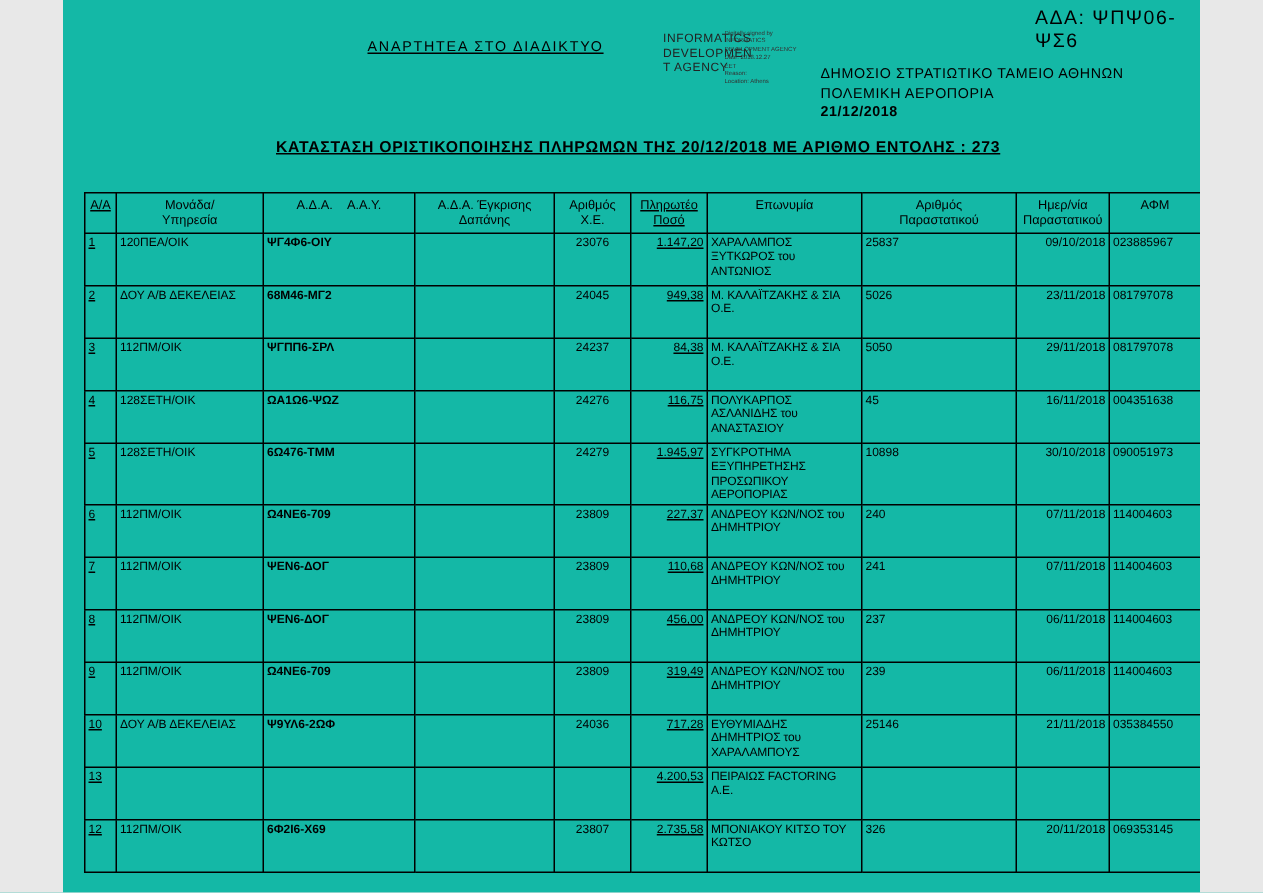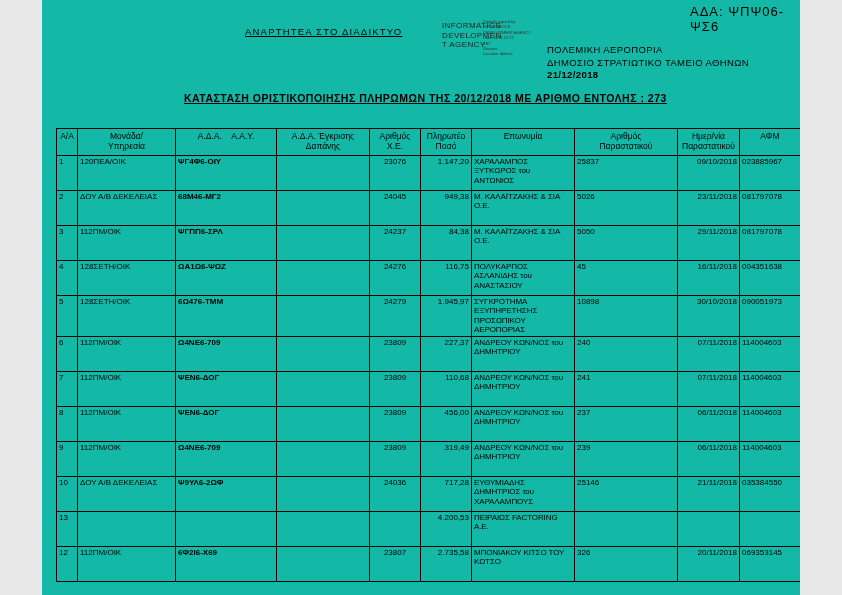--- a/index.html
+++ b/index.html
@@ -35,26 +35,26 @@
     border-collapse:collapse; table-layout:fixed;
   }
   table.payments th, table.payments td {
     border:1px solid #000; vertical-align:top; padding:1px 2px;
     font-size:8px; line-height:1.18; overflow:hidden; word-wrap:break-word;
   }
   table.payments thead th {
     height:27px; font-weight:normal; font-size:8.5px; text-align:center; padding-top:2px;
   }
   table.payments tbody td { height:35px; }
-  .col-aa       { width:21px; }
+  .col-aa       { width:21px;text-decoration:underline; }
   .col-unit     { width:98px; }
   .col-ada      { width:101px;font-weight:bold; }
   .col-approval { width:93px; }
   .col-xe       { width:51px; text-align:center; }
-  .col-amount   { width:51px; text-align:right; font-size:8.5px; }
+  .col-amount   { width:51px; text-align:right; font-size:8.5px;text-decoration:underline; }
   .col-name     { width:103px; font-size:7px; letter-spacing:-0.1px; }
   .col-doc_num  { width:103px; }
   .col-doc_date { width:62px; text-align:right; }
   .col-afm      { width:61px; }
   th.col-amount { text-align:right; font-size:8.5px; }
   th.col-name   { font-size:8.5px; letter-spacing:0; }
 </style>
 </head>
 <body>
 
@@ -74,22 +74,22 @@
       <div>Digitally signed by</div>
       <div>INFORMATICS</div>
       <div>DEVELOPMENT AGENCY</div>
       <div>Date: 2018.12.27</div>
       <div>EET</div>
       <div>Reason:</div>
       <div>Location: Athens</div>
     </div>
 
   <div class="org">
+    <div>ΔΗΜΟΣΙΟ ΣΤΡΑΤΙΩΤΙΚΟ ΤΑΜΕΙΟ ΑΘΗΝΩΝ</div>
     <div>ΠΟΛΕΜΙΚΗ ΑΕΡΟΠΟΡΙΑ</div>
-    <div>ΔΗΜΟΣΙΟ ΣΤΡΑΤΙΩΤΙΚΟ ΤΑΜΕΙΟ ΑΘΗΝΩΝ</div>
     <div class="org-date">21/12/2018</div>
   </div>
 
   <div class="doc-title">ΚΑΤΑΣΤΑΣΗ ΟΡΙΣΤΙΚΟΠΟΙΗΣΗΣ ΠΛΗΡΩΜΩΝ ΤΗΣ 20/12/2018 ΜΕ ΑΡΙΘΜΟ ΕΝΤΟΛΗΣ : 273</div>
 
   <table class="payments">
     <thead>
       <tr>
           <th class="col-aa">
             <div>Α/Α</div>

